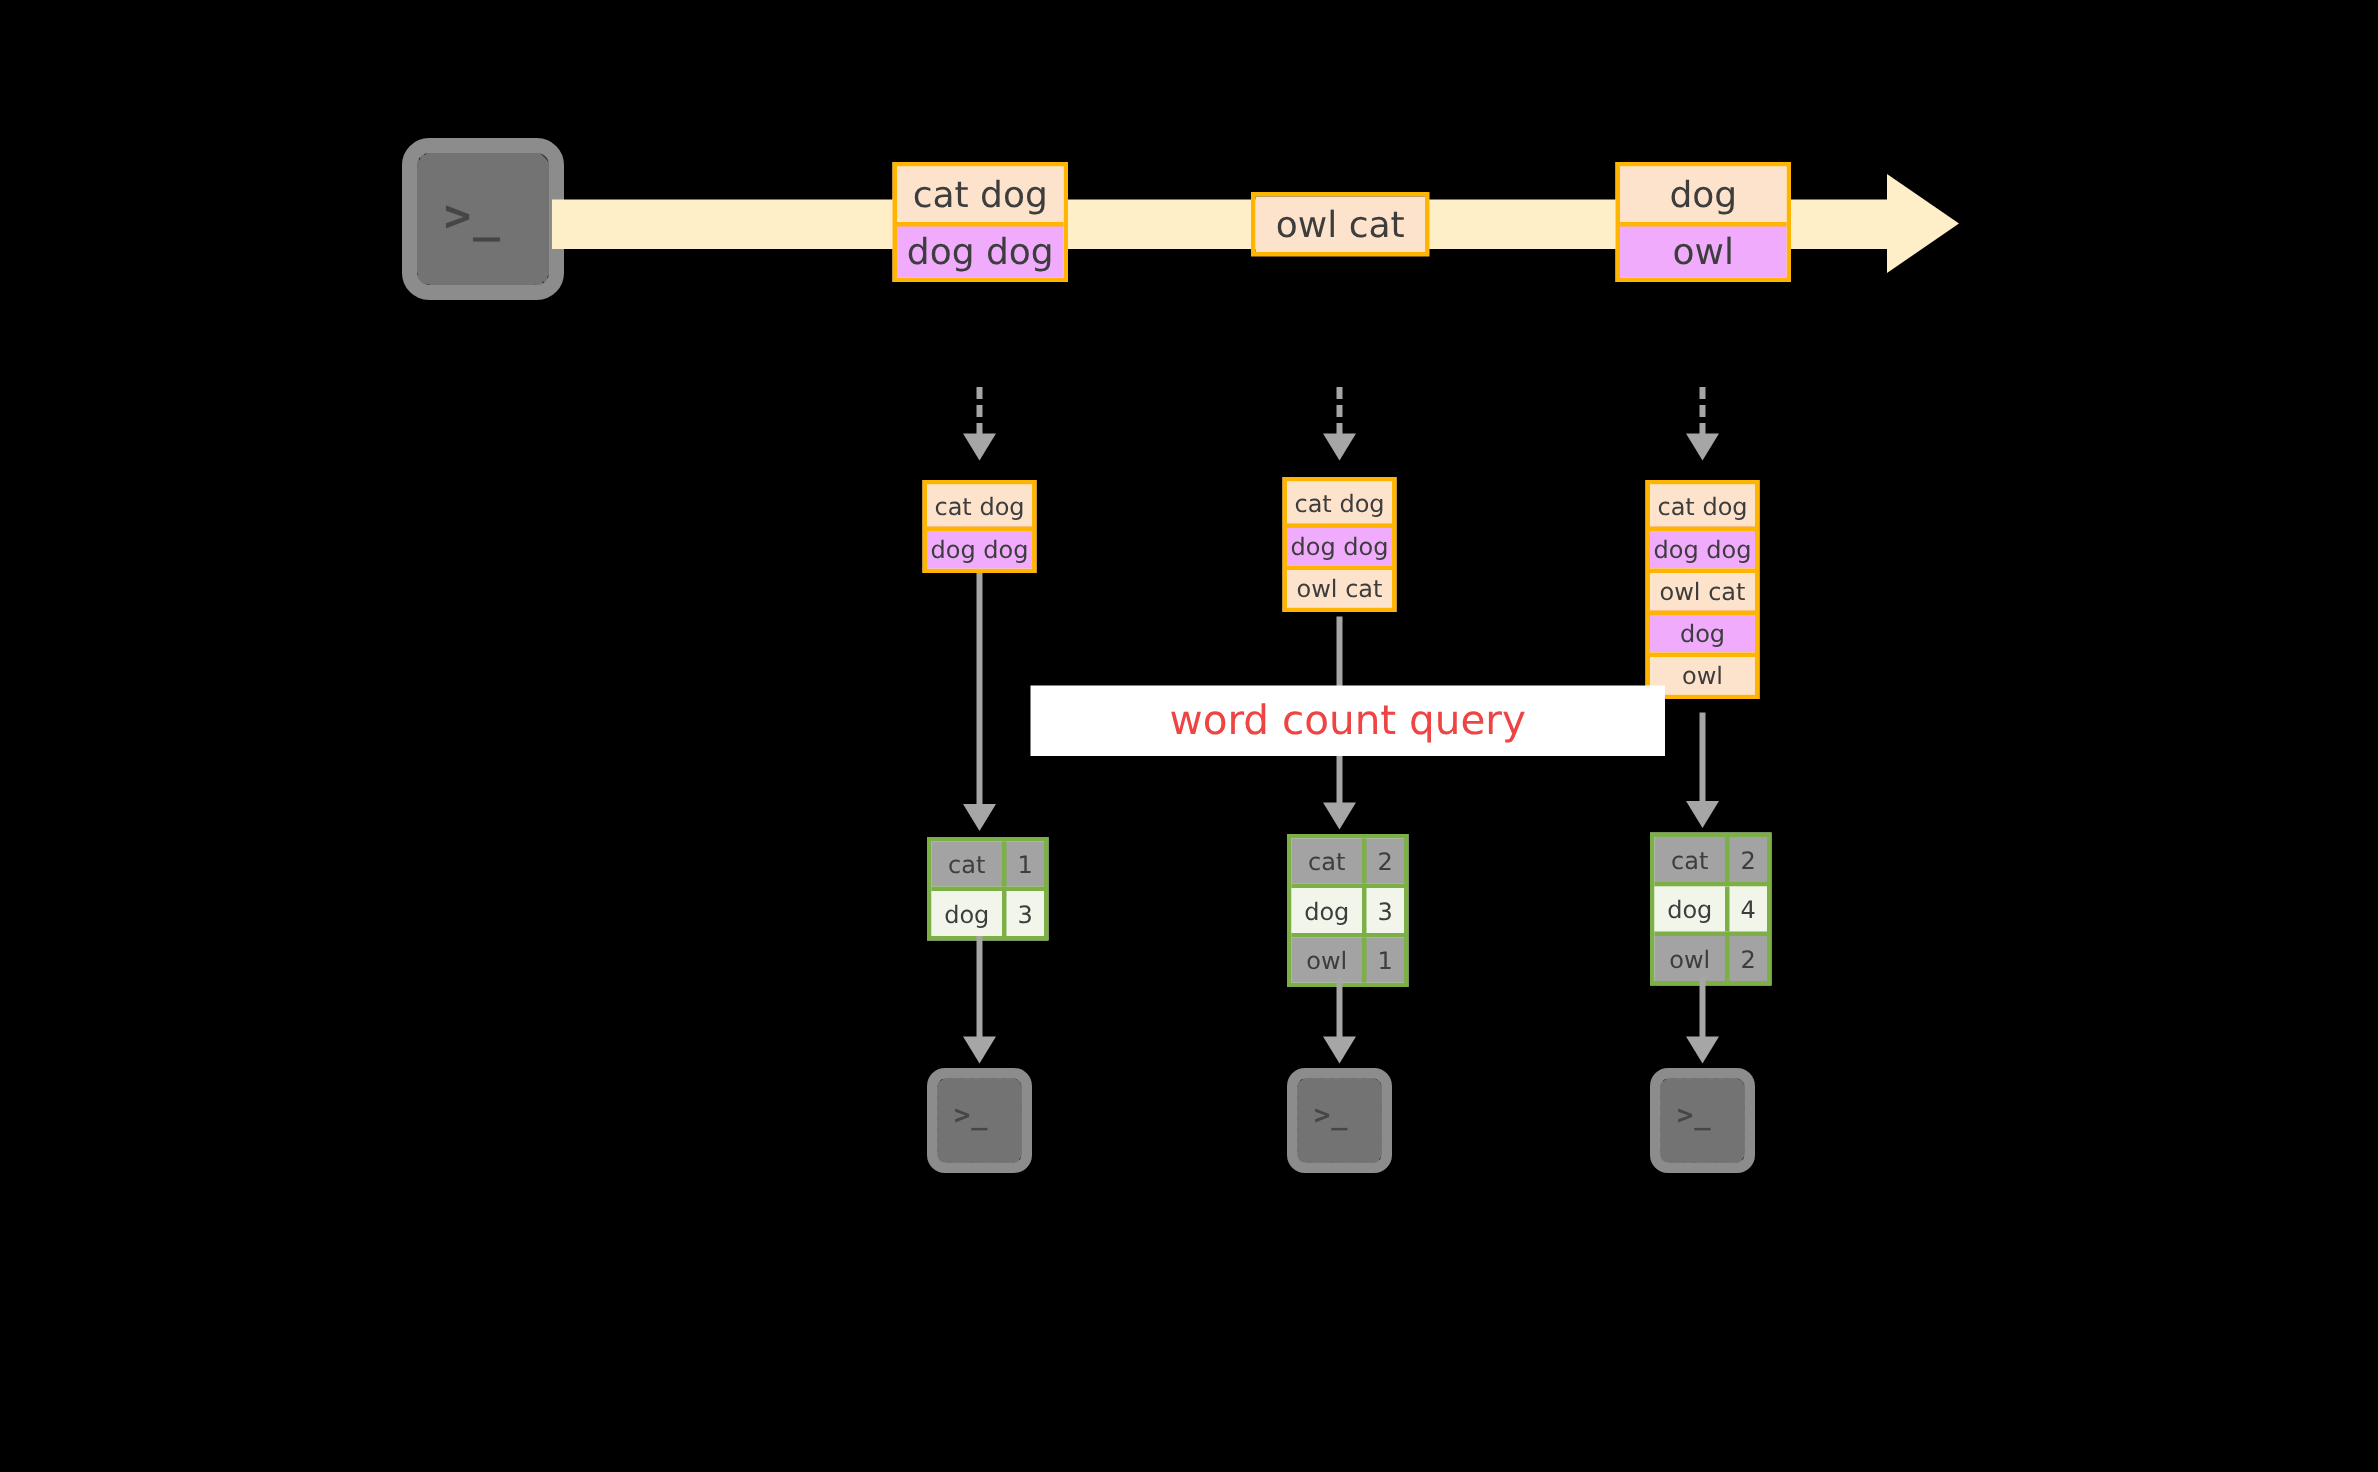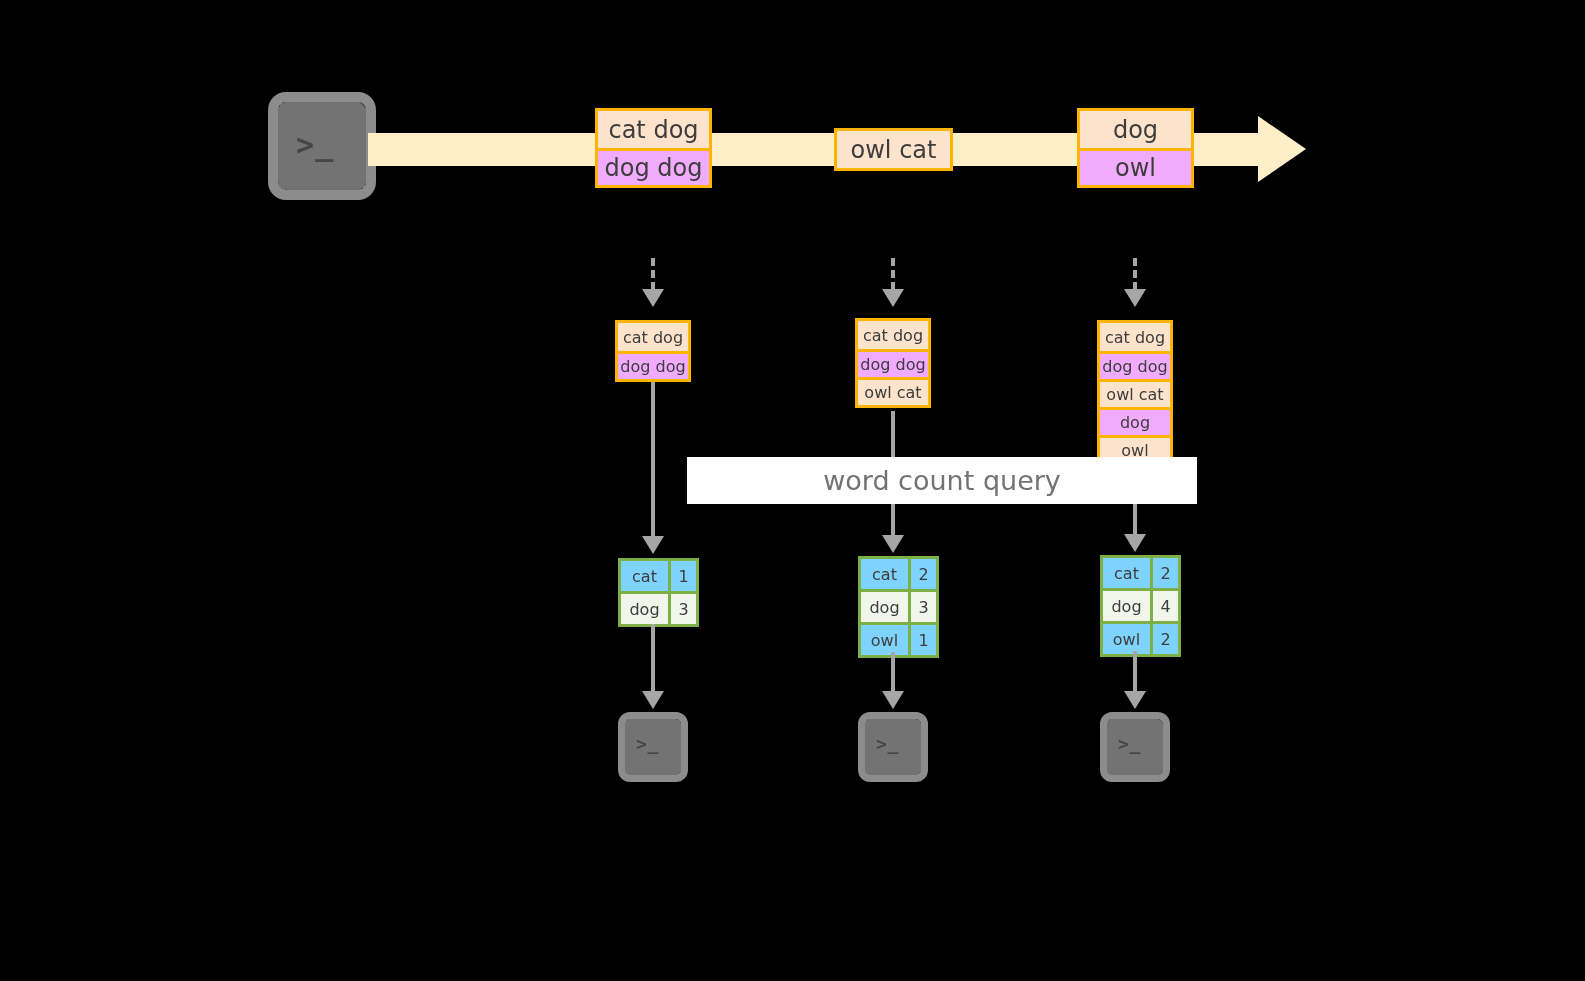--- a/index.html
+++ b/index.html
@@ -112,21 +112,21 @@
     border: 3px solid #7DAF47;
     background: #EDF2E5;
     display: flex;
     flex-direction: column;
   }
   .tbl-row {
     display: flex;
     height: 30px;
   }
   .tbl-row + .tbl-row { border-top: 3px solid #7DAF47; }
-  .tbl-row.r-a .cell { background: #7dd3fc; }
+  .tbl-row.r-a .cell { background: #a3a3a3; }
   .tbl-row.r-b .cell { background: #F1F5EA; }
   .cell {
     box-sizing: border-box;
     display: flex;
     align-items: center;
     justify-content: center;
     font-size: 16px;
     color: #3d3d3d;
     white-space: nowrap;
   }
@@ -150,28 +150,28 @@
     border-left: 11px solid transparent;
     border-right: 11px solid transparent;
     border-top: 18px solid #A6A6A6;
   }
 
   
   .query-label {
     position: absolute;
     left: 687px;
     top: 457px;
-    width: 510px;
+    width: 423px;
     height: 47px;
     background: #FFFFFF;
     display: flex;
     align-items: center;
     justify-content: center;
     font-size: 27px;
-    color: #737373;
+    color: #ef4444;
     z-index: 5;
   }
 </style>
 </head>
 <body>
 
 <div id="stage">
 
   <div class="terminal big">
     <div class="inner"></div>

